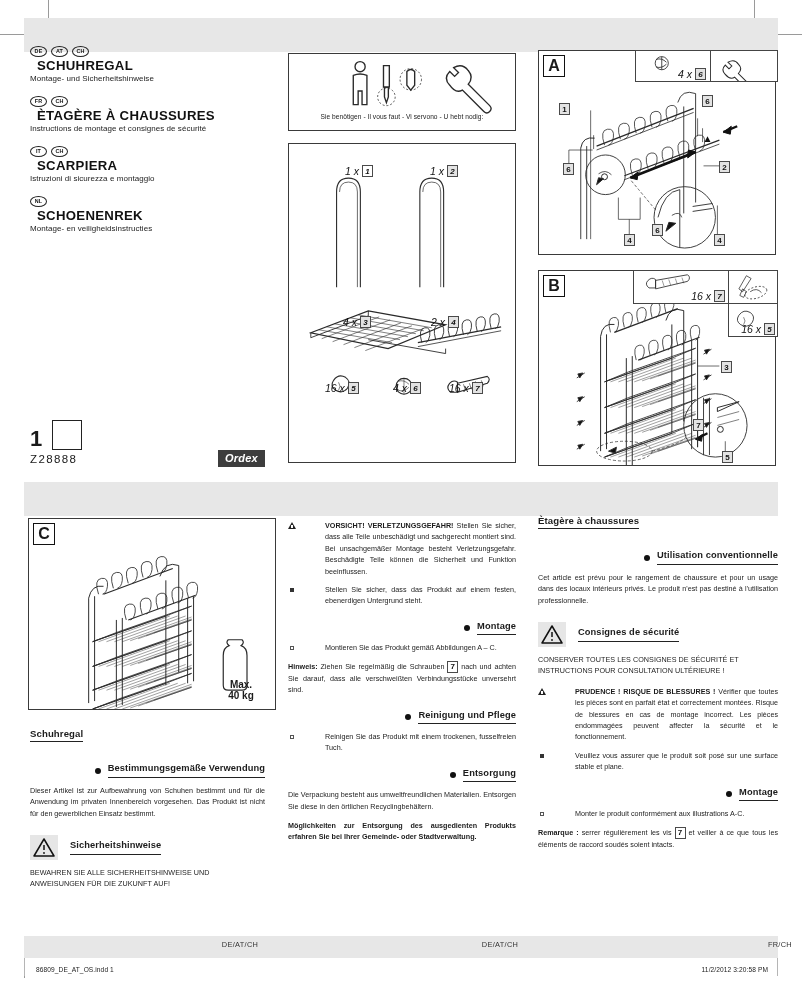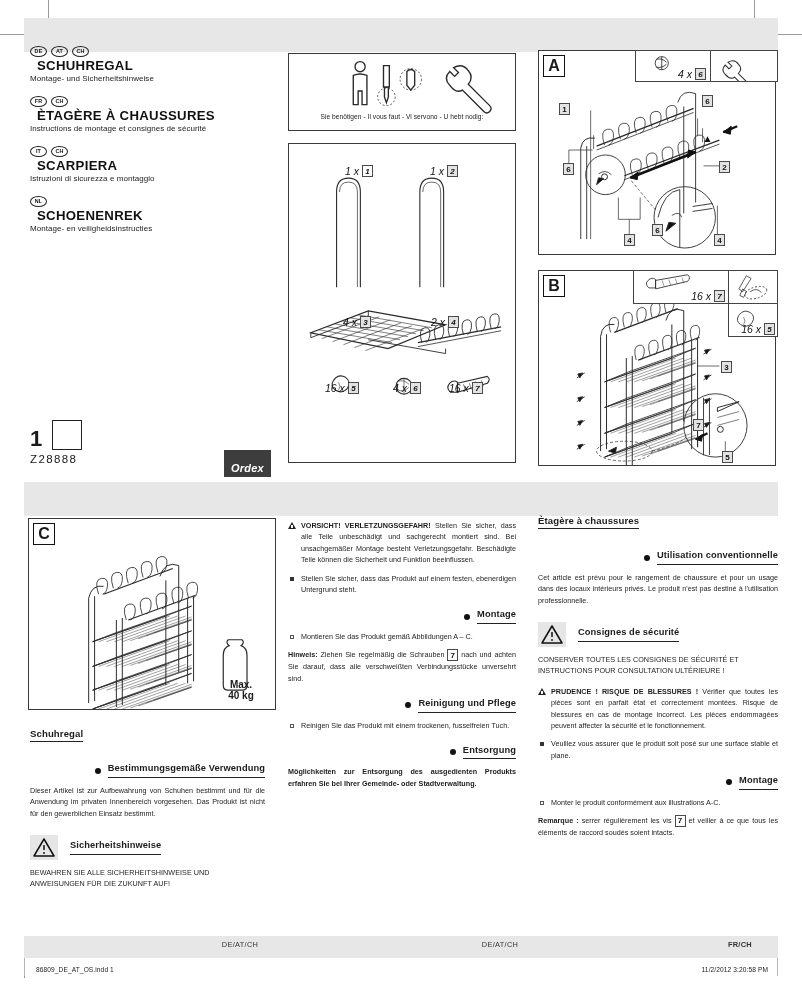--- a/index.html
+++ b/index.html
@@ -38,22 +38,22 @@
   .prod-title{font-size:13.2px;font-weight:bold;letter-spacing:.3px;margin:1px 0 1px 7px;color:#111;}
   .prod-sub{font-size:8px;margin:0 0 0 0;color:#222;letter-spacing:.05px;}
   .title-group{margin-bottom:13px;}
 
   
   #code-block{position:absolute;left:30px;top:420px;}
   #code-num{font-size:22px;font-weight:bold;display:inline-block;vertical-align:bottom;line-height:1;}
   #code-square{display:inline-block;width:30px;height:30px;border:1.3px solid #222;vertical-align:bottom;margin-left:5px;box-sizing:border-box;}
   #code-id{font-size:11.5px;letter-spacing:1.4px;margin-top:3px;}
   #brand{
-    position:absolute;left:224px;top:450px;background:#3d3d3d;color:#fff;
-    font-size:11px;font-weight:bold;padding:12px 7px 3px;letter-spacing:.2px;
+    position:absolute;left:218px;top:450px;background:#3d3d3d;color:#fff;
+    font-size:11px;font-weight:bold;padding:2px 7px 3px;letter-spacing:.2px;
     font-style:italic;
   }
 
   
   .tag{
     position:absolute;border:1.4px solid #111;background:#fff;
     width:22px;height:22px;display:flex;align-items:center;justify-content:center;
     font-size:16px;font-weight:bold;z-index:6;box-sizing:border-box;
   }
 
@@ -95,21 +95,21 @@
   }
   .head-row{display:flex;align-items:center;gap:7px;margin:14px 0 7px 0;justify-content:flex-end;}
   .bullet-dot{width:6px;height:6px;border-radius:50%;background:#111;flex:none;}
   .head-txt{
     font-size:9.3px;font-weight:bold;letter-spacing:.1px;
     border-bottom:1.4px solid #222;padding-bottom:2px;
   }
   p.body{margin:0 0 8px 0;text-align:justify;}
   .li{display:flex;gap:5px;margin:0 0 7px 0;align-items:flex-start;}
   .li .mk{flex:none;width:8px;font-size:7px;line-height:11.4px;text-align:center;color:#111;}
-  .li .tx{flex:1;text-align:justify;}
+  .li .tx{flex:1;text-align:justify;margin-left:24px;}
   .sq{display:inline-block;width:4px;height:4px;background:#333;margin-top:4px;}
   .hollow{display:inline-block;width:4px;height:4px;border:1px solid #555;box-sizing:border-box;margin-top:4px;}
   .warn-tri{
     display:inline-block;width:8px;height:7px;position:relative;margin-top:2px;
   }
   .warn-tri:before{
     content:"";position:absolute;left:0;top:0;
     border-left:4px solid transparent;border-right:4px solid transparent;
     border-bottom:7px solid #222;
   }
@@ -125,21 +125,21 @@
     width:28px;height:25px;background:#e6e6e6;flex:none;position:relative;
   }
   .warnicon svg{position:absolute;left:3px;top:2px;}
 
   
   .foot-lang{
     position:absolute;top:940px;font-size:7.4px;color:#333;letter-spacing:.3px;
   }
   #foot-1{left:160px;width:160px;text-align:center;}
   #foot-2{left:420px;width:160px;text-align:center;}
-  #foot-3{left:656px;width:96px;text-align:right;font-weight:bold;}
+  #foot-3{left:696px;width:96px;text-align:right;}
   #foot-file{position:absolute;left:36px;top:966px;font-size:6.6px;color:#222;letter-spacing:.1px;}
   #foot-time{position:absolute;right:34px;top:966px;font-size:6.6px;color:#222;letter-spacing:.1px;}
   #foot-rule{position:absolute;left:24px;right:24px;top:958px;height:18px;border-left:1px solid #b5b5b5;border-right:1px solid #b5b5b5;}
 
   .art{position:absolute;left:0;top:0;width:100%;height:100%;}
   .maxload{
     position:absolute;font-size:10px;font-weight:bold;text-align:center;line-height:11px;
   }
 </style>
 </head>
@@ -610,20 +610,21 @@
     </div>
     <div class="li">
       <span class="mk"><span class="hollow"></span></span>
       <span class="tx">Reinigen Sie das Produkt mit einem trockenen, fusselfreien Tuch.</span>
     </div>
 
     <div class="head-row">
       <span class="bullet-dot"></span>
       <span class="head-txt">Entsorgung</span>
     </div>
+    <p class="body">Die Verpackung besteht aus umweltfreundlichen Materialien. Entsorgen Sie diese in den örtlichen Recyclingbehältern.</p>
     <p class="body" style="margin-top:1px;font-weight:bold;">Möglichkeiten zur Entsorgung des ausgedienten Produkts erfahren Sie bei Ihrer Gemeinde- oder Stadtverwaltung.</p>
   </div>
 
   <div class="col" id="col3">
     <div class="sec-title">Ètagère à chaussures</div>
 
     <div class="head-row">
       <span class="bullet-dot"></span>
       <span class="head-txt">Utilisation conventionnelle</span>
     </div>

